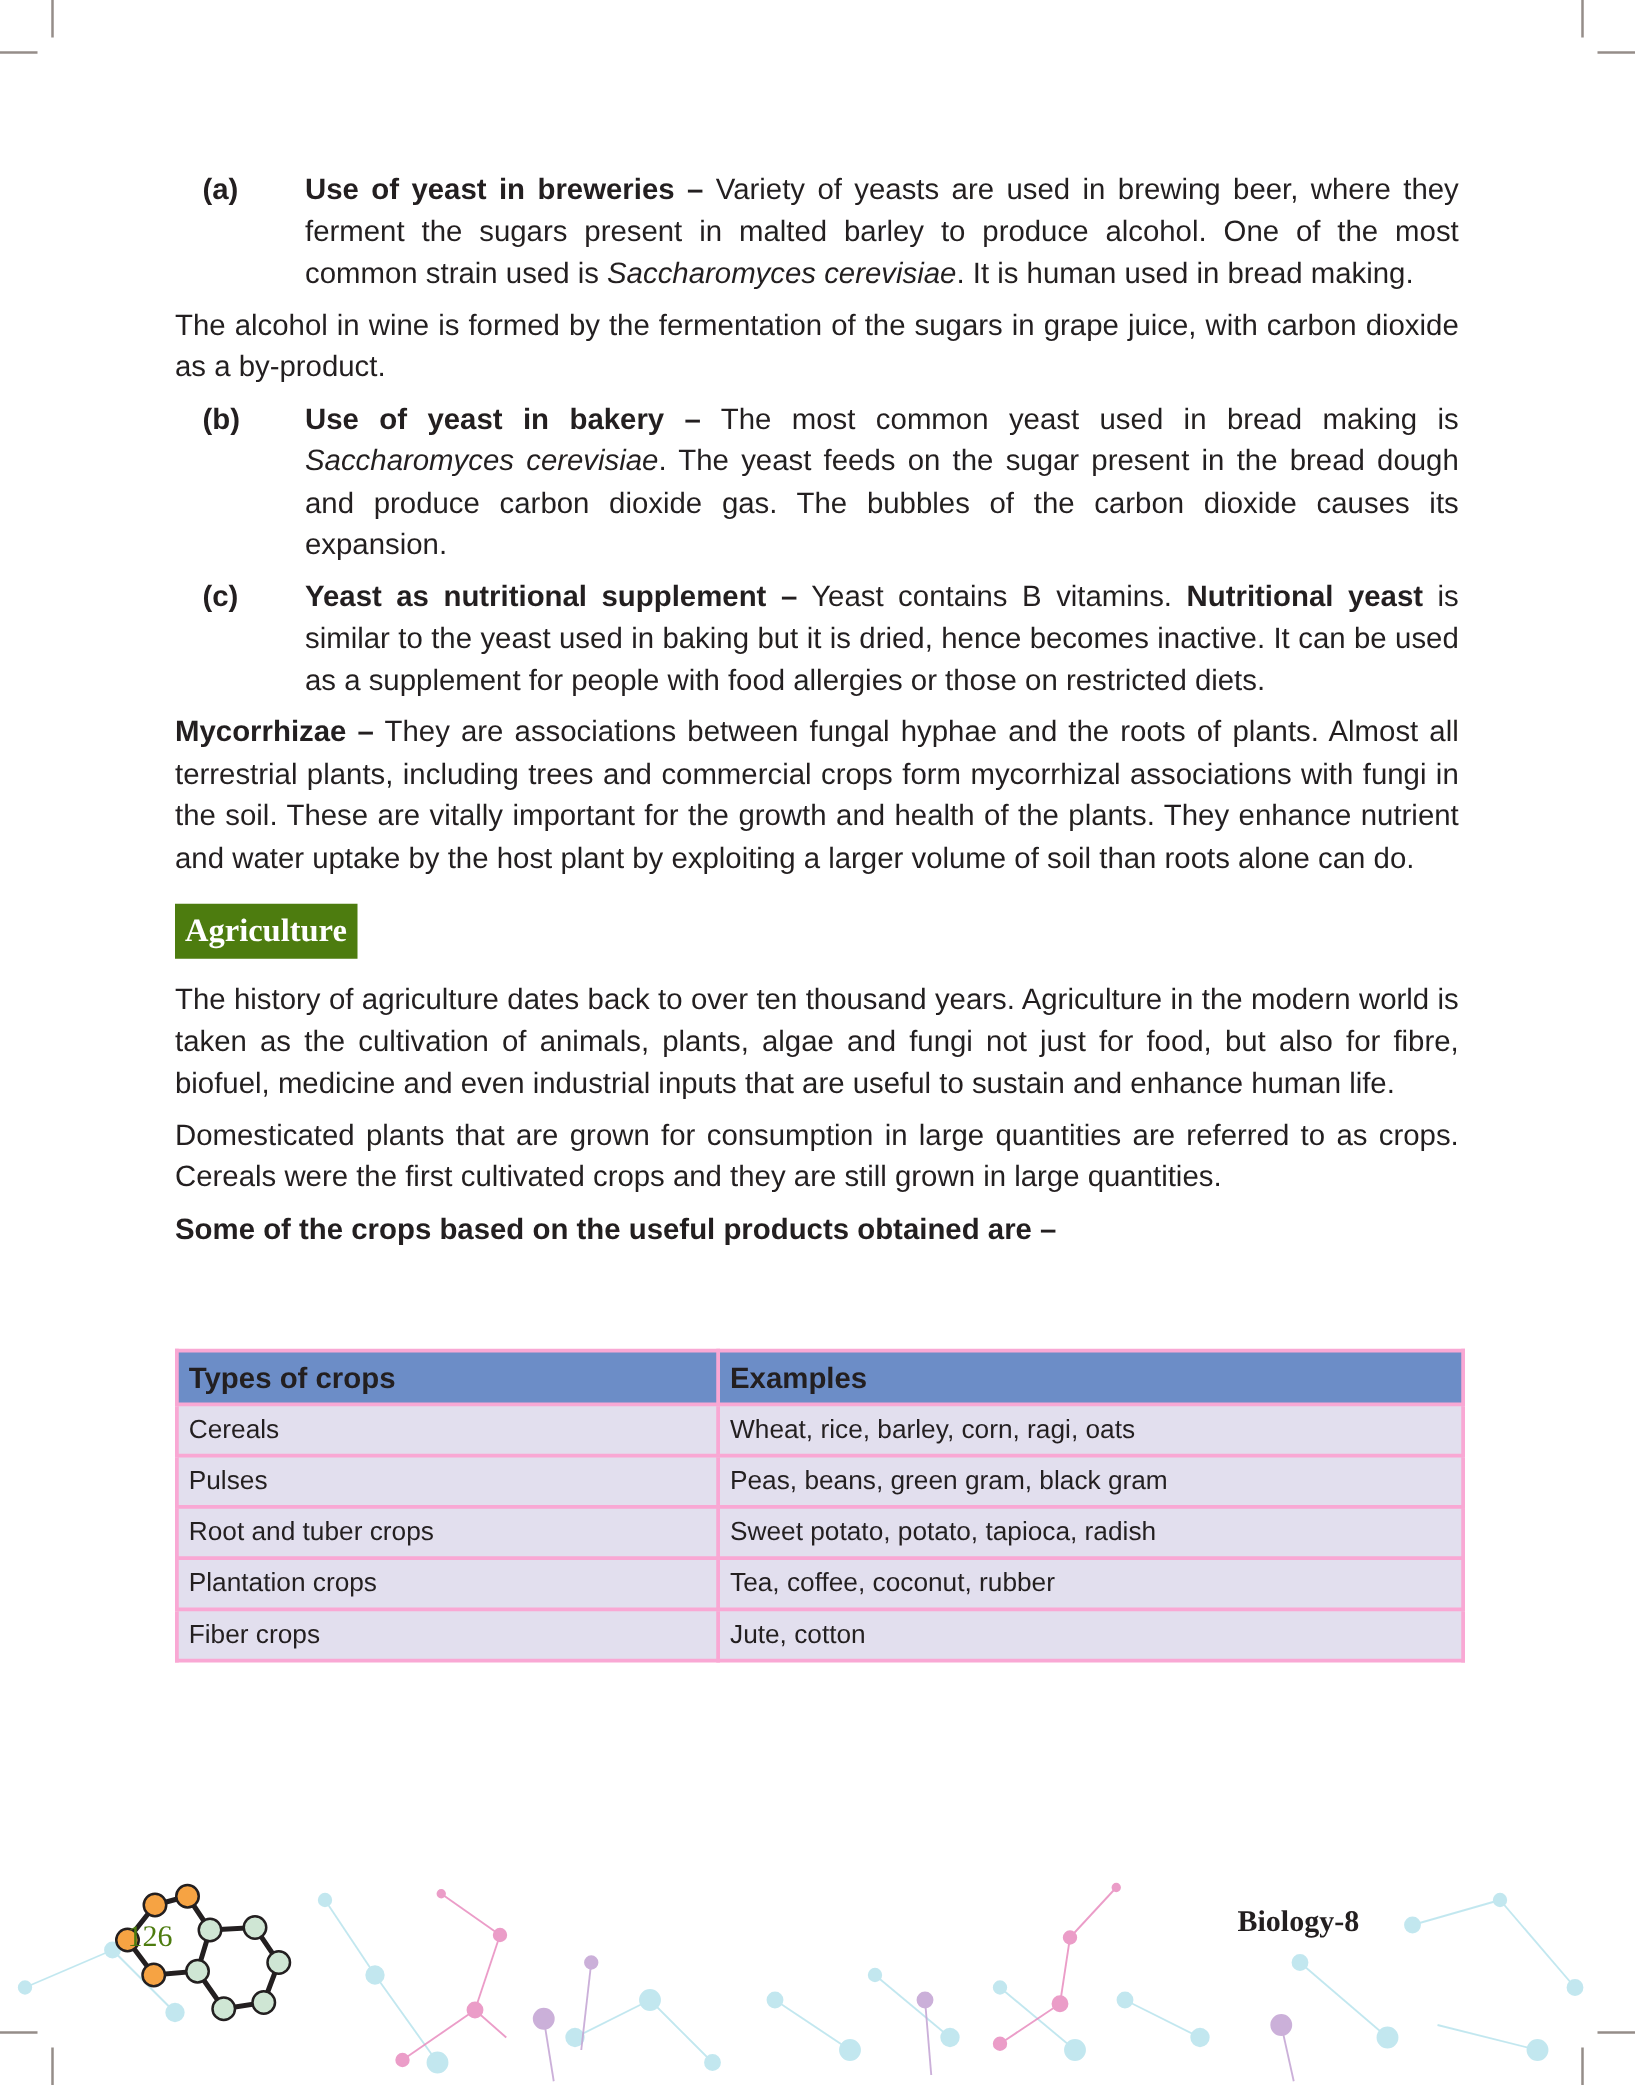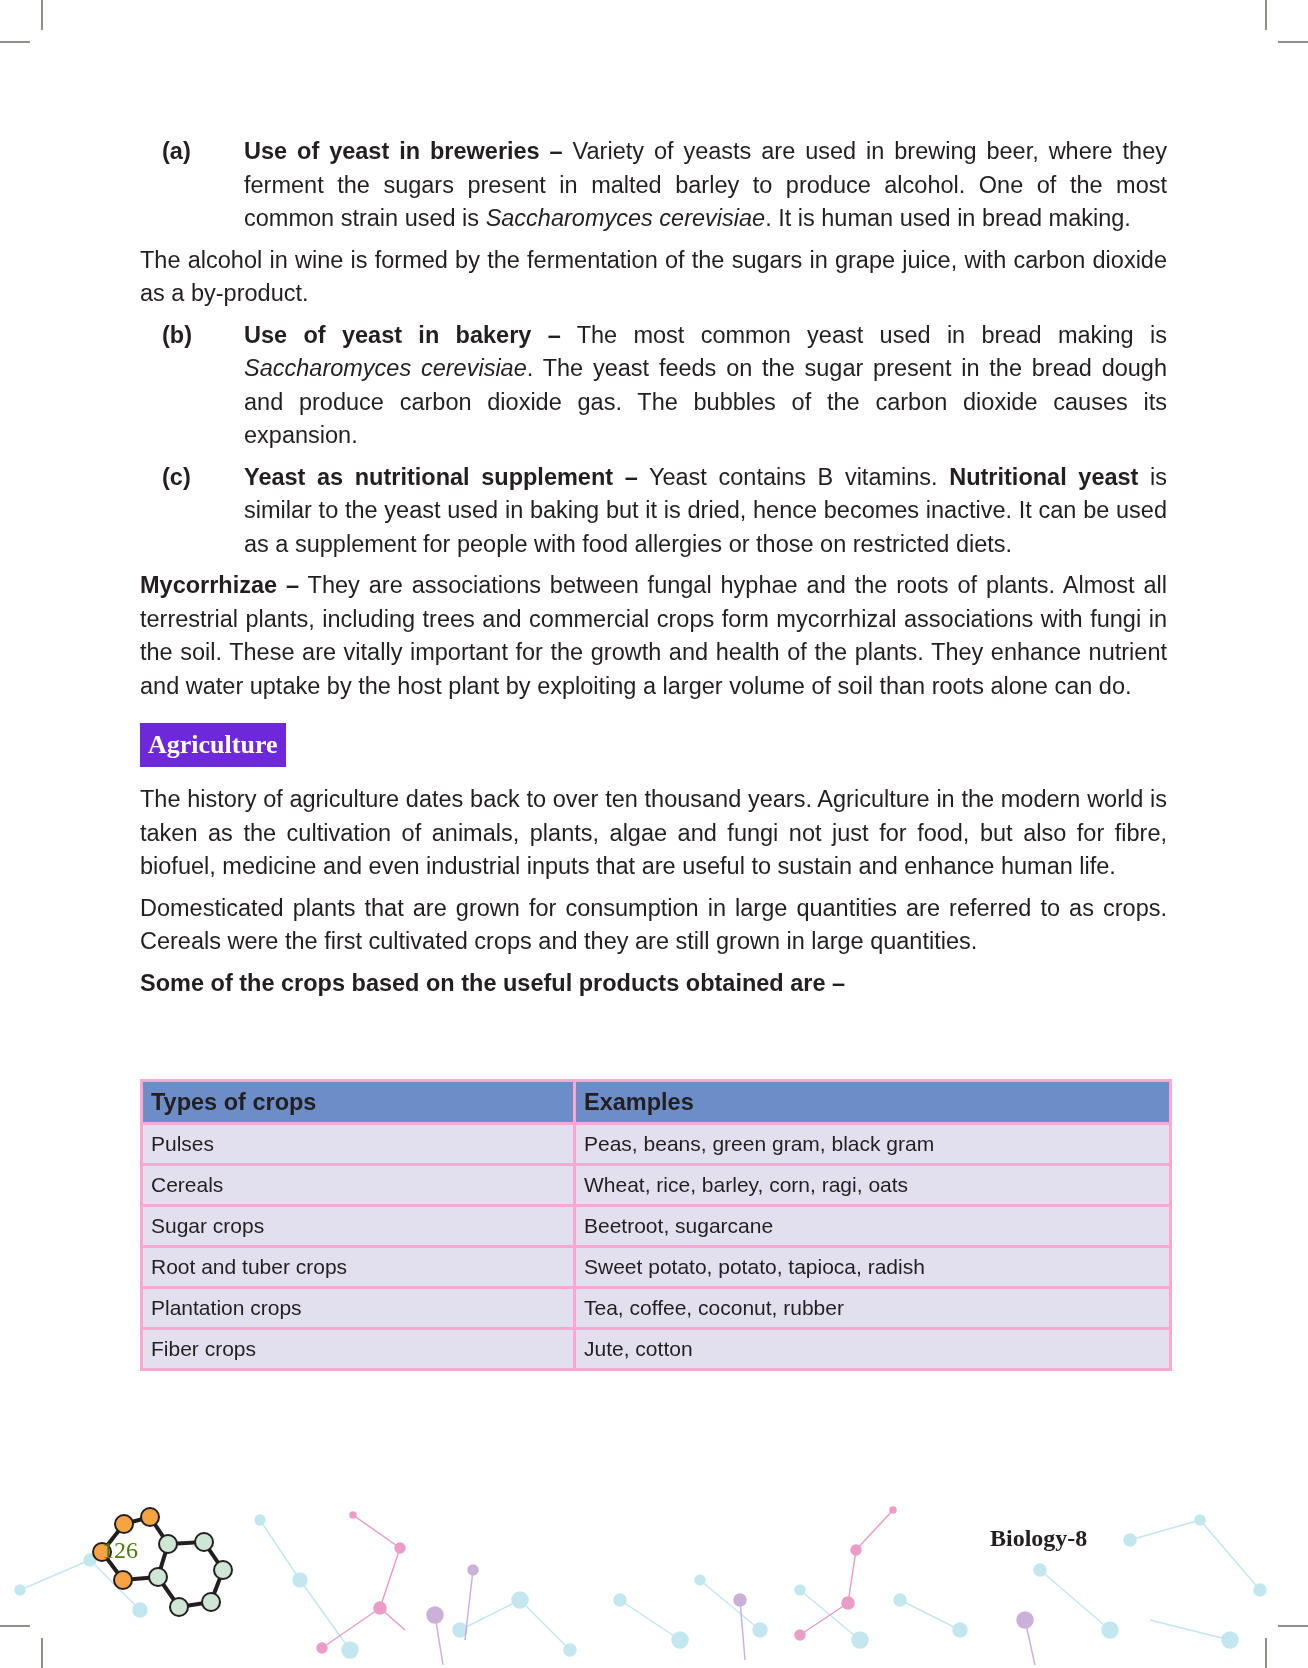--- a/index.html
+++ b/index.html
@@ -5,21 +5,21 @@
   html, body { margin:0; padding:0; }
   body { width:1308px; height:1668px; position:relative; background:#ffffff; overflow:hidden;
          font-family:"Liberation Sans", sans-serif; color:#231f20; }
   .crop { position:absolute; background:#958d89; }
   .content { position:absolute; left:140px; top:135px; width:1027px; font-size:23.5px; line-height:33.5px; }
   .item { position:relative; padding-left:82px; margin-left:22px; text-align:justify; margin-bottom:8px; }
   .item .lbl { position:absolute; left:0; top:0; font-weight:bold; }
   .para { text-align:justify; margin:0 0 8px 0; }
   b, .b { font-weight:bold; }
   i { font-style:italic; }
-  .heading-box { display:inline-block; background:#6d28d9; color:#ffffff; font-family:"Liberation Serif", serif;
+  .heading-box { display:inline-block; background:#4d7c0f; color:#ffffff; font-family:"Liberation Serif", serif;
                  font-weight:bold; font-size:26px; line-height:44px; padding:0 8px; margin:12px 0 16px 0; }
   table.crops { position:absolute; left:140px; top:1079px; width:1032px; border-collapse:collapse; font-size:21px; }
   table.crops th, table.crops td { border:3px solid #f9a8d4; text-align:left; padding:0 8px; }
   table.crops th { background:#6c8dc7; font-weight:bold; font-size:23.5px; height:40px; color:#231f20; }
   table.crops td { background:#e2dfee; height:38px; }
   table.crops td.c1 { width:414px; }
   .pagenum { position:absolute; left:102px; top:1537px; font-family:"Liberation Serif", serif; font-weight:normal; font-size:24px; color:#4d7c0f; }
   .footer-title { position:absolute; left:990px; top:1525px; font-family:"Liberation Serif", serif; font-weight:bold; font-size:24px; color:#231f20; }
   svg.bg { position:absolute; left:0; top:1480px; }
 </style>
@@ -154,30 +154,26 @@
 
 <table class="crops">
   <thead>
     <tr>
       <th style="width:414px;">Types of crops</th>
       <th>Examples</th>
     </tr>
   </thead>
   <tbody>
     <tr>
-        <td class="c1">Pulses</td>
-        <td>Peas, beans, green gram, black gram</td>
-      </tr>
-    <tr>
         <td class="c1">Cereals</td>
         <td>Wheat, rice, barley, corn, ragi, oats</td>
       </tr>
     <tr>
-        <td class="c1">Sugar crops</td>
-        <td>Beetroot, sugarcane</td>
+        <td class="c1">Pulses</td>
+        <td>Peas, beans, green gram, black gram</td>
       </tr>
     <tr>
         <td class="c1">Root  and tuber crops</td>
         <td>Sweet potato, potato, tapioca, radish</td>
       </tr>
     <tr>
         <td class="c1">Plantation crops</td>
         <td>Tea, coffee, coconut, rubber</td>
       </tr>
     <tr>

